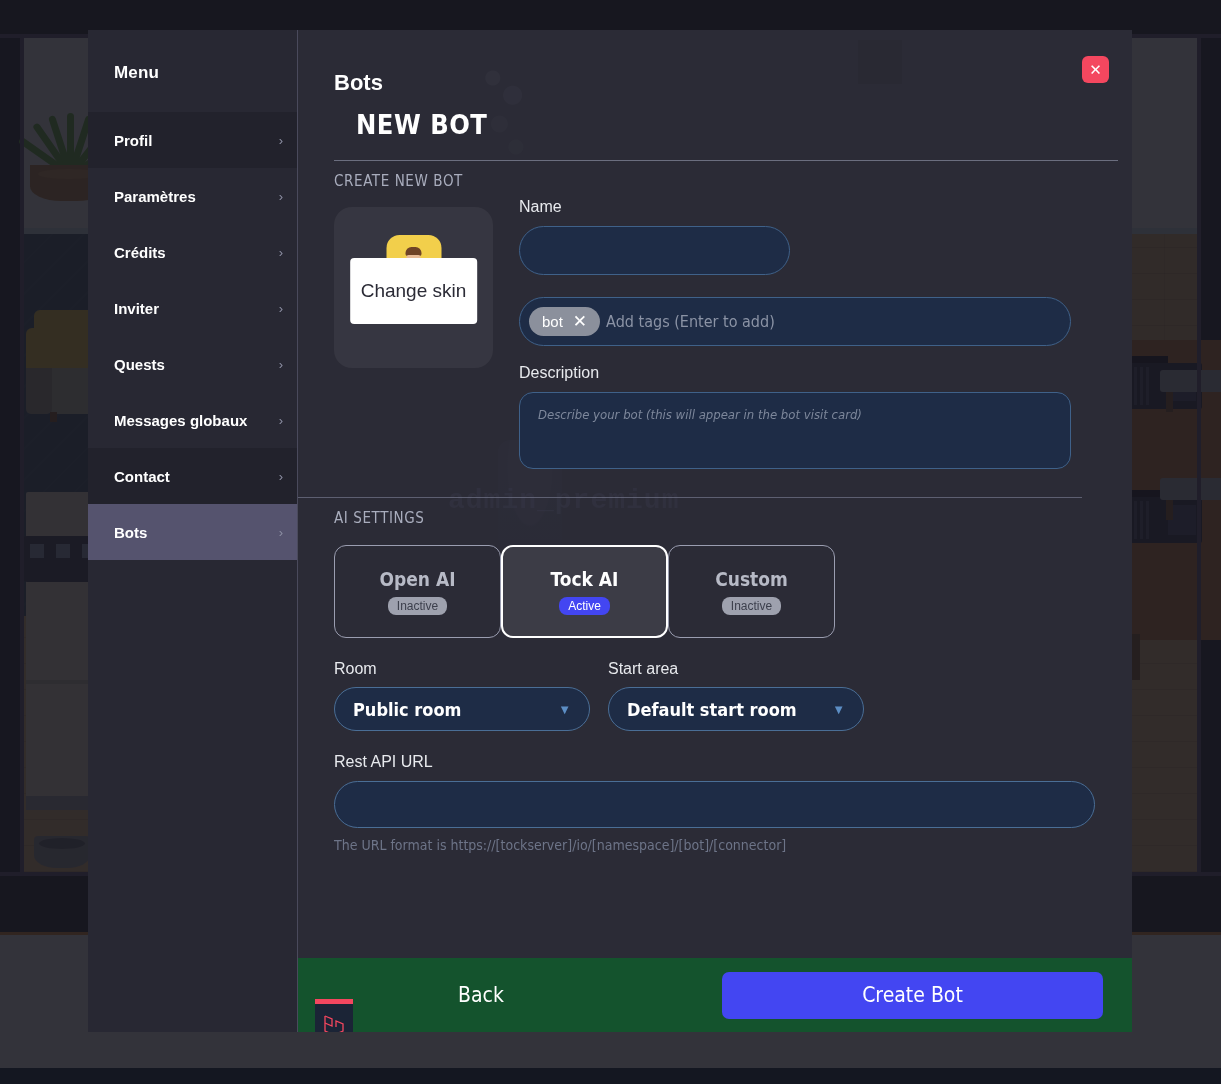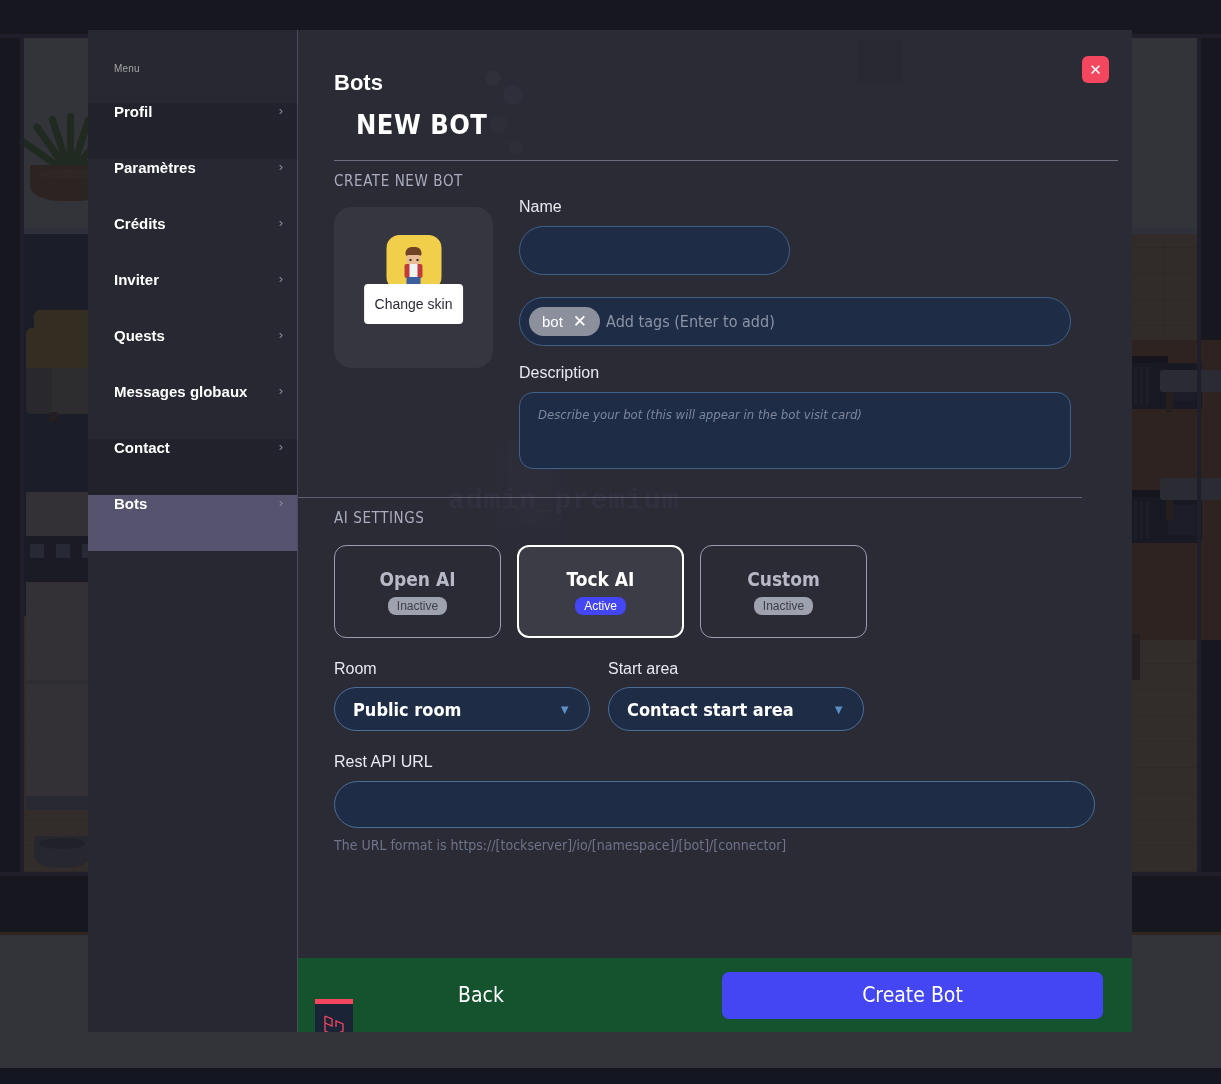--- a/index.html
+++ b/index.html
@@ -96,25 +96,25 @@
 
   
   #modal {
     position:absolute; left:88px; top:30px; width:1044px; height:1002px;
     display:flex; overflow:hidden;
   }
 
   
   #sidebar { width:209px; background:#282833; flex:0 0 209px; position:relative; }
   .menu-title{
-    color:#a3a3a3; font-size:10px; padding:33px 0 0 26px; letter-spacing:.2px;
+    color:#ffffff; font-size:17px; padding:33px 0 0 26px; letter-spacing:.2px;font-weight:bold;
   }
   .menu-list{ margin-top:29px; }
   .menu-item{
-    height:56px; display:flex; padding:0 14px 0 26px;
+    height:56px; display:flex; align-items:center; padding:0 14px 0 26px;
     color:#ffffff; font-size:15px; font-weight:bold; position:relative;
     cursor:pointer;
   }
   .menu-item .chev{ margin-left:auto; color:#8c8fa3; font-size:13px; font-weight:normal; }
   .menu-item.active{ background:#55536e; }
   .menu-item.t-dark{ background:#22222c; }
 
   
   #content{
     flex:1 1 auto; background:#2b2b36; position:relative; display:flex; flex-direction:column;
@@ -178,21 +178,21 @@
   .pixchar .hair{ position:absolute; left:5px; top:0; width:16px; height:9px; background:#6f4326; border-radius:6px 6px 2px 2px;}
   .pixchar .face{ position:absolute; left:6px; top:8px; width:14px; height:9px; background:#e8bb96; border-radius:2px;}
   .pixchar .eye{ position:absolute; top:12px; width:2px; height:2px; background:#3a2b22; }
   .pixchar .torso{ position:absolute; left:4px; top:17px; width:18px; height:14px; background:#c23b3b; border-radius:2px;}
   .pixchar .shirt{ position:absolute; left:9px; top:17px; width:8px; height:14px; background:#f0f2f4;}
   .pixchar .legs{ position:absolute; left:6px; top:30px; width:14px; height:8px; background:#3b5f9c; border-radius:1px;}
   .pixchar .shoe{ position:absolute; top:37px; width:6px; height:3px; background:#efefef;}
 
   .change-skin{
     position:absolute; left:50%; bottom:44px; transform:translateX(-50%);
-    background:#ffffff; color:#2b2b36; font-size:14px; padding:12px 11px;
+    background:#ffffff; color:#2b2b36; font-size:19px; padding:22px 11px;
     border-radius:4px; white-space:nowrap; cursor:pointer; border:none;
     font-family:"Liberation Sans",sans-serif;
   }
 
   .fields{ margin-left:26px; flex:1 1 auto; padding-top:8px; }
   .fld-label{ color:#e8eaee; font-size:16px; margin-bottom:10px; }
   .txt-input{
     width:271px; height:49px; border-radius:26px; background:#1e2c46;
     border:1px solid #3f6189; outline:none; color:#dfe6f2; font-size:15px;
     padding:0 20px; font-family:"Liberation Sans",sans-serif;
@@ -213,21 +213,21 @@
   .tags-input::placeholder{ color:#8b93a5; }
   .desc-area{
     width:552px; height:77px; border-radius:14px; background:#1e2c46; border:1px solid #3f6189;
     outline:none; color:#dfe6f2; font-size:13px; padding:14px 18px; resize:none;
     font-family:"DejaVu Sans Condensed","Liberation Sans",sans-serif;
   }
   .desc-area::placeholder{ color:#7d879b; font-style:italic; }
 
   .divider{ height:1px; background:#6f7285; margin:24px 0 0 0; width:784px; margin-left:-36px; opacity:.75;}
 
-  .ai-cards{ display:flex; gap:16px; margin-top:18px; }
+  .ai-cards{ display:flex; margin-top:18px; }
   .ai-card{
     width:167px; height:93px; border-radius:12px; border:1px solid #9a9db0;
     display:flex; flex-direction:column; align-items:center; justify-content:center; gap:7px;
     cursor:pointer; background:transparent;
   }
   .ai-card .nm{
     font-family:"DejaVu Sans Condensed","Liberation Sans",sans-serif;
     font-size:19px; font-weight:bold; color:#b7bac6;
   }
   .ai-card .st{ font-size:12px; padding:2px 9px; border-radius:8px; background:#9ea1ae; color:#3c3f4c; }
@@ -508,21 +508,21 @@
           <div class="sel-group">
             <div class="fld-label">Room</div>
             <div class="dropdown" id="dd-room">
               <span class="dv">Public room</span>
               <span class="car">▼</span>
             </div>
           </div>
           <div class="sel-group">
             <div class="fld-label">Start area</div>
             <div class="dropdown" id="dd-area">
-              <span class="dv">Contact start area</span>
+              <span class="dv">Default start room</span>
               <span class="car">▼</span>
             </div>
           </div>
         </div>
 
         <div class="api-wrap">
           <div class="fld-label">Rest API URL</div>
           <input class="api-input" type="text" placeholder="" style="">
           <div class="api-hint">The URL format is https://[tockserver]/io/[namespace]/[bot]/[connector]</div>
         </div>

